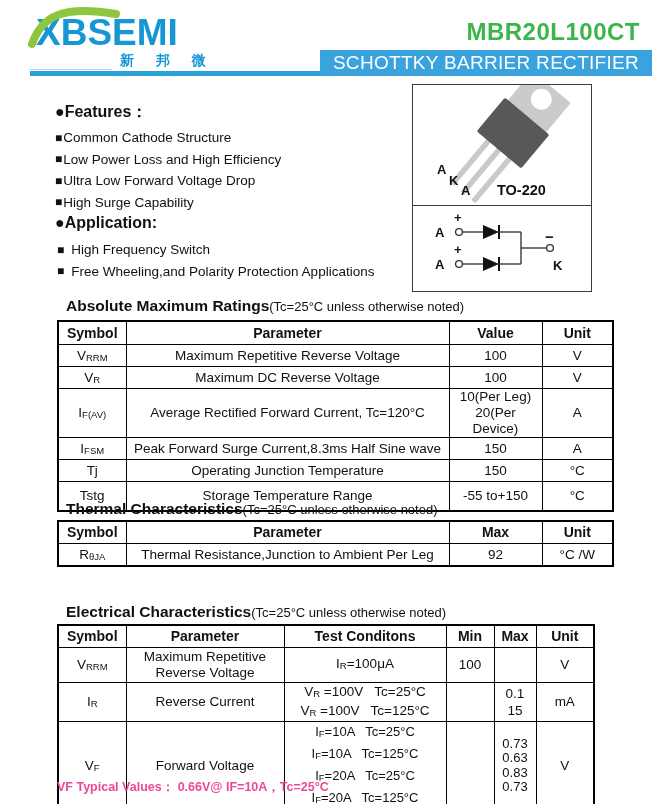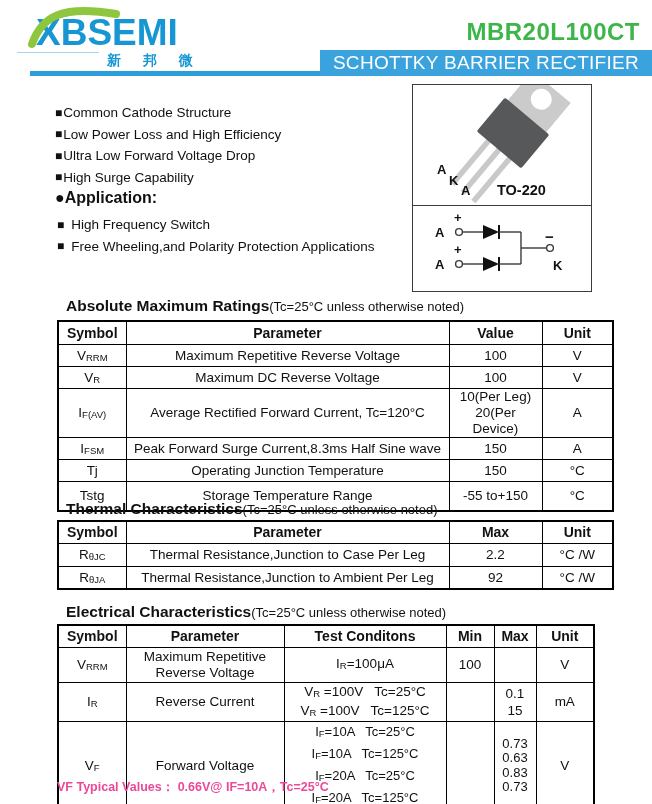--- a/index.html
+++ b/index.html
@@ -13,21 +13,21 @@
     font-family:"Liberation Sans",sans-serif;color:#111;
   }
   .abs{position:absolute;}
 
   
   .logo-wrap{left:26px;top:3px;width:300px;}
   .part-number{right:12px;top:18px;font-size:24px;font-weight:bold;color:var(--green);letter-spacing:0.5px;}
   .banner{left:320px;top:50px;width:332px;height:26px;background:var(--blue);
     color:#fff;font-size:19px;display:flex;align-items:center;justify-content:center;letter-spacing:0.3px;}
   .logo-bar{left:30px;top:71px;width:290px;height:5px;background:var(--bar_blue);}
-  .logo-cn-row{left:17px;top:52px;width:260px;display:flex;align-items:flex-start;}
+  .logo-cn-row{left:30px;top:52px;width:260px;display:flex;align-items:flex-end;}
   .cn-line{width:82px;height:1px;background:#a6d3ee;margin-right:8px;}
   .logo-cn{color:var(--logo_blue);font-weight:bold;font-size:14px;letter-spacing:9px;}
 
   
   .feat-block{left:55px;top:102px;width:350px;}
   .feat-title{font-size:16px;font-weight:bold;height:25px;}
   .feat-item{font-size:13.5px;height:21.5px;display:flex;align-items:center;}
   .sq{font-size:12px;margin-right:1px;}
   .app-title{font-size:16px;font-weight:bold;height:25px;margin-top:1px;}
   .app .sq{margin-right:7px;margin-left:2px;}
@@ -74,20 +74,21 @@
   <div class="abs logo-cn-row">
     <div class="cn-line"></div>
     <span class="logo-cn">新 邦 微</span>
   </div>
   <div class="abs logo-bar"></div>
 
   <div class="abs part-number">MBR20L100CT</div>
   <div class="abs banner">SCHOTTKY BARRIER RECTIFIER</div>
 
   <div class="abs feat-block">
+    <div class="feat-title"><span>●</span><span>Features：</span></div>
     <div class="feat-item">
         <span class="sq">■</span>
         <span>Common Cathode Structure</span>
       </div>
     <div class="feat-item">
         <span class="sq">■</span>
         <span>Low Power Loss and High Efficiency</span>
       </div>
     <div class="feat-item">
         <span class="sq">■</span>
@@ -223,26 +224,20 @@
         <col style="width:71px">
       </colgroup>
     <tbody>
         <tr style="height:22px">
       <th>Symbol</th>
       <th>Parameter</th>
       <th>Max</th>
       <th>Unit</th>
     </tr>
     <tr style="height:23px">
-      <td><span>R</span><span class="sb">θJC</span></td>
-      <td>Thermal Resistance,Junction to Case Per Leg</td>
-      <td>2.2</td>
-      <td>°C /W</td>
-    </tr>
-    <tr style="height:23px">
       <td><span>R</span><span class="sb">θJA</span></td>
       <td>Thermal Resistance,Junction to Ambient Per Leg</td>
       <td>92</td>
       <td>°C /W</td>
     </tr>
   </tbody>
     </table>
 
   <div class="abs sec-title-row" style="top:603px;">
     <span>Electrical Characteristics</span><span class="sec-note">(Tc=25°C unless otherwise noted)</span>

